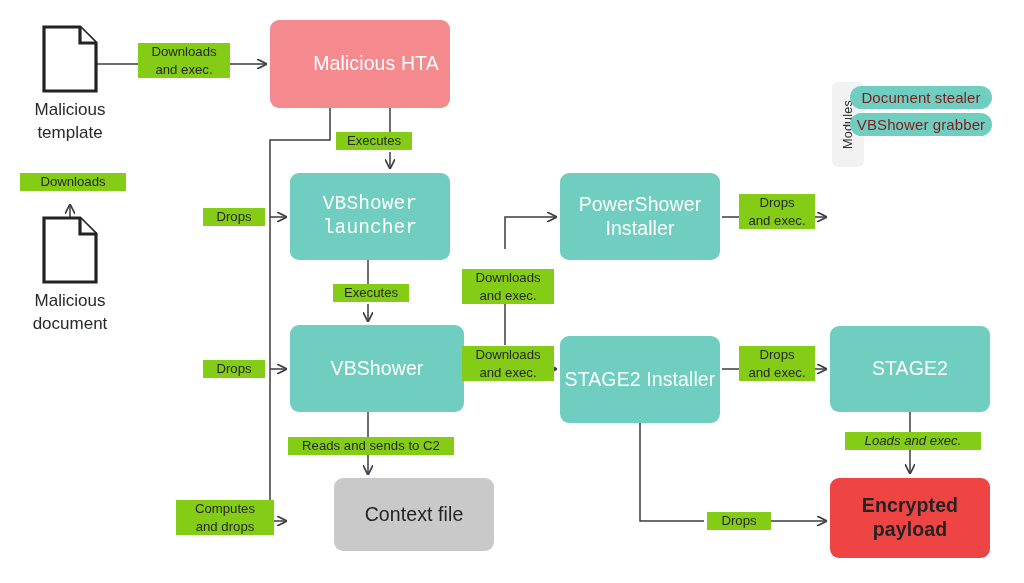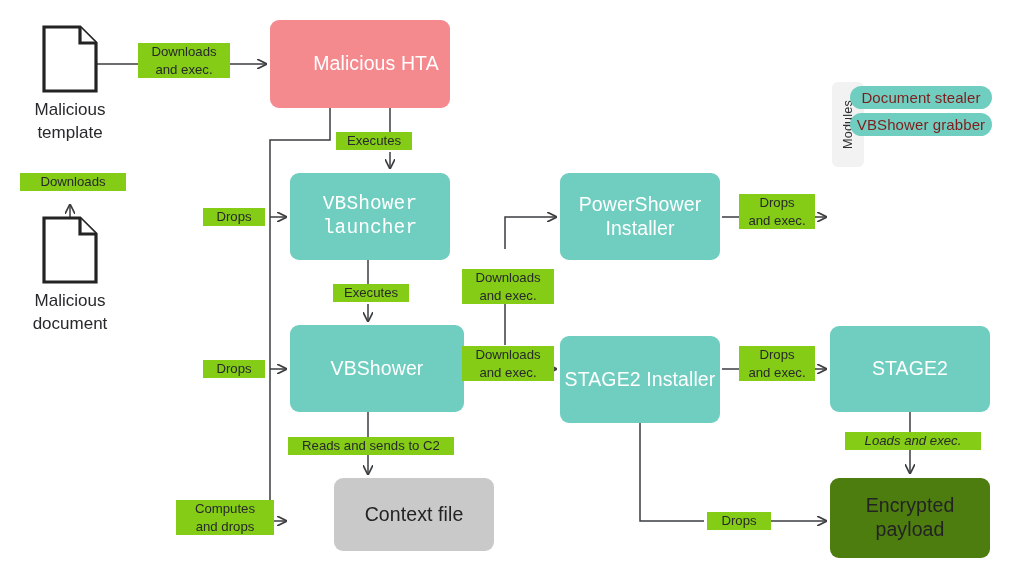--- a/index.html
+++ b/index.html
@@ -33,21 +33,21 @@
     justify-content: center;
     text-align: center;
     line-height: 1.22;
     font-size: 19.5px;
     letter-spacing: 0.1px;
     z-index: 3;
   }
   .node.fill-red   { background: #F4898E; color: #ffffff; }
   .node.fill-teal  { background: #6FCEC0; color: #ffffff; }
   .node.fill-gray  { background: #C9C9C9; color: #232323; }
-  .node.fill-light { background: #4d7c0f; color: #232323; }
+  .node.fill-light { background: #ef4444; color: #232323; font-weight: bold; }
 
   .edge-label {
     position: absolute;
     color: #27292b;
     font-size: 13.2px;
     line-height: 1.33;
     text-align: center;
     white-space: pre-line;
     background: #84cc16;
     padding: 0 3px;

